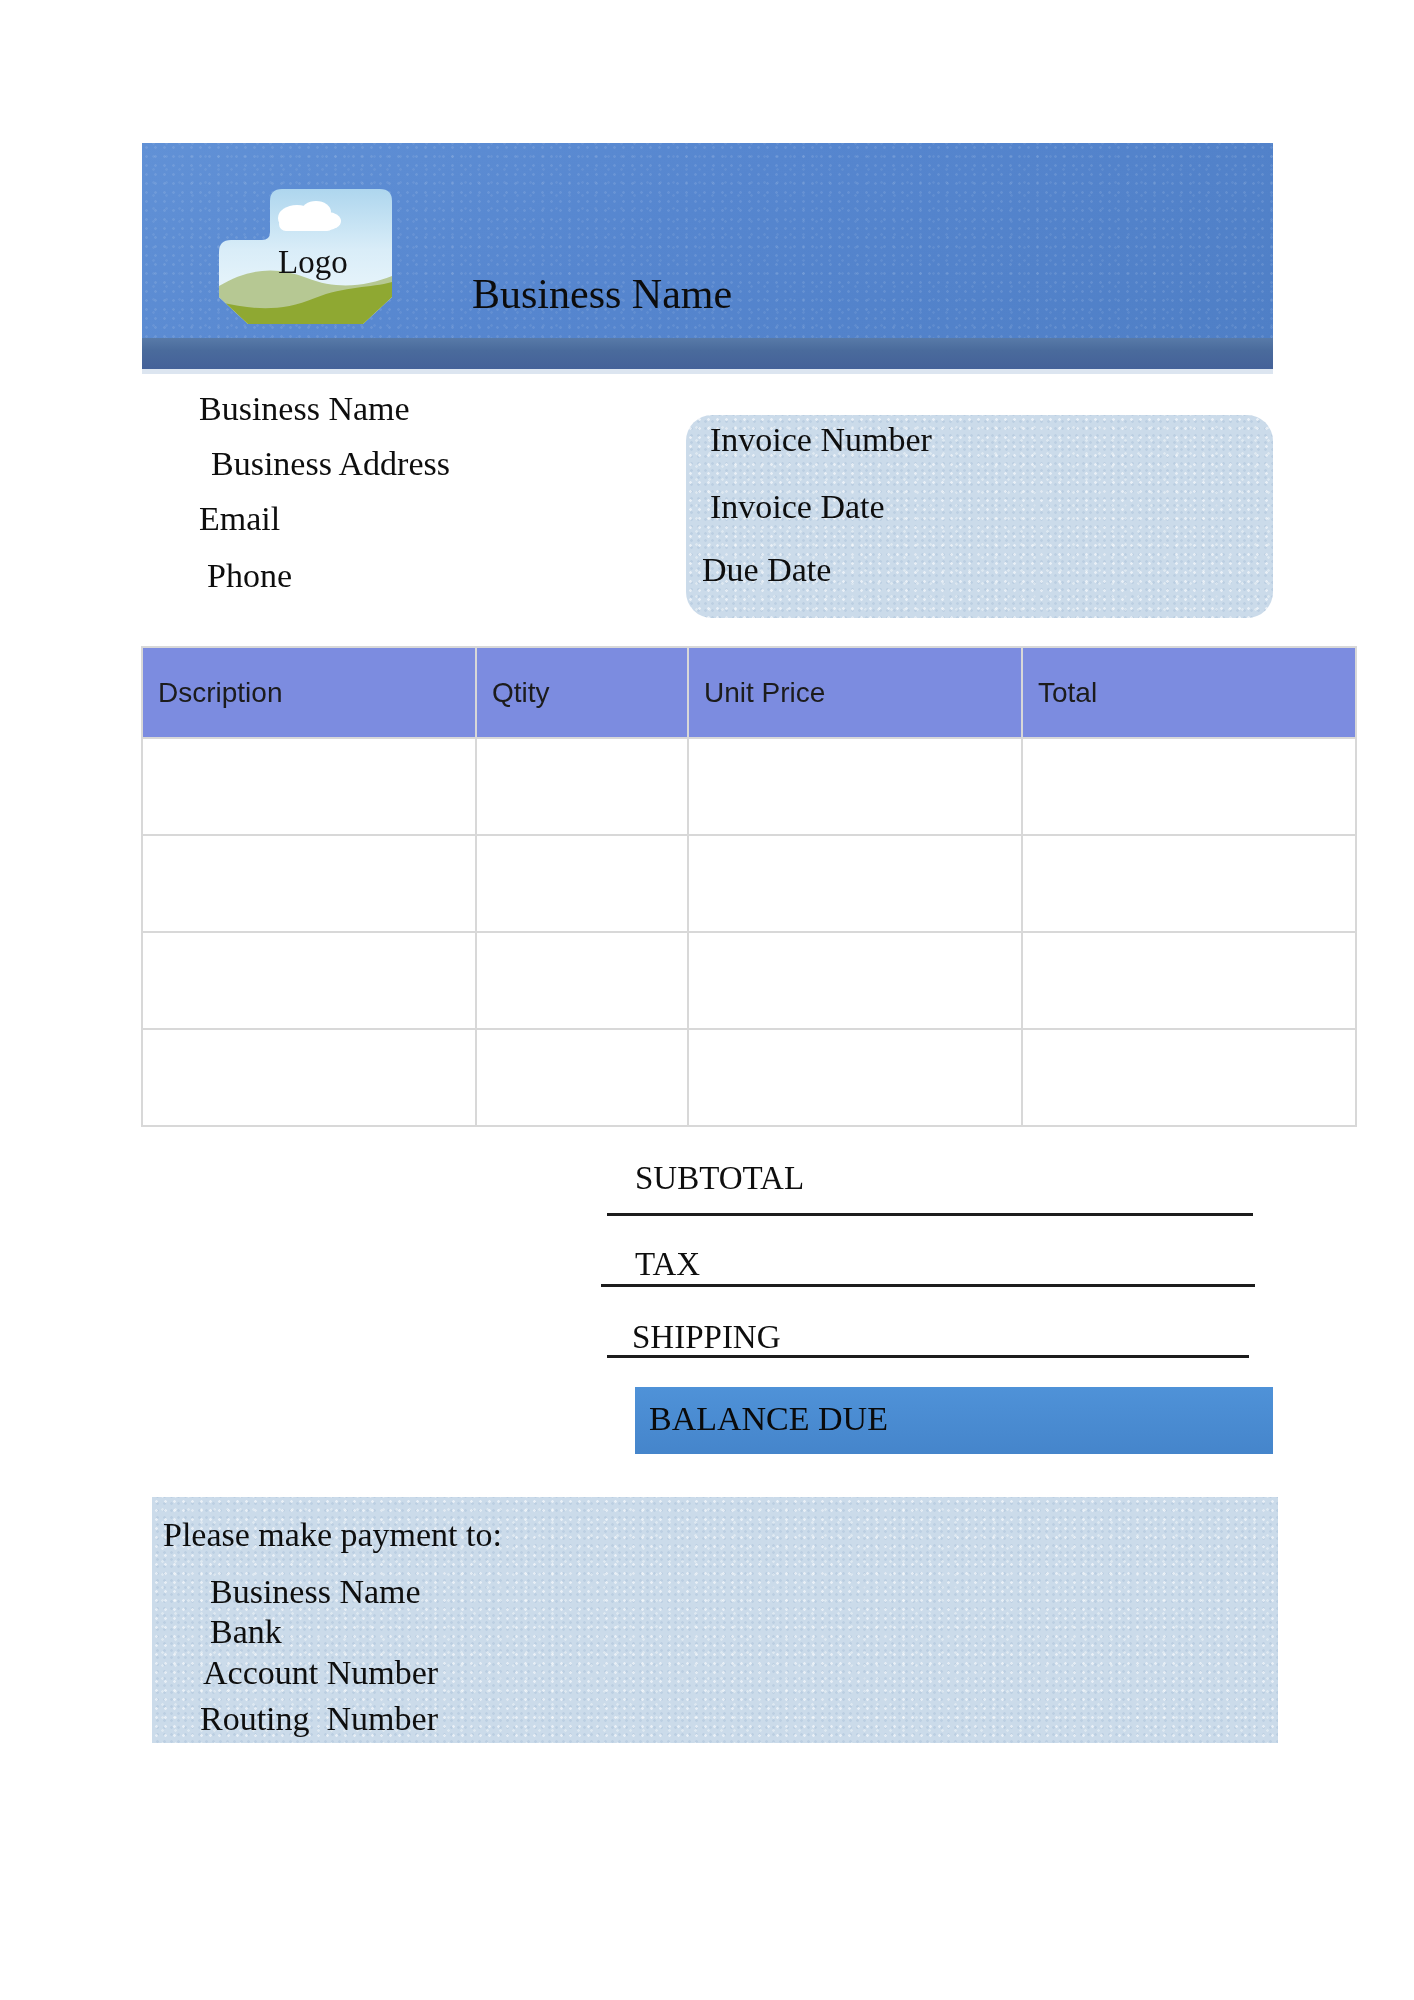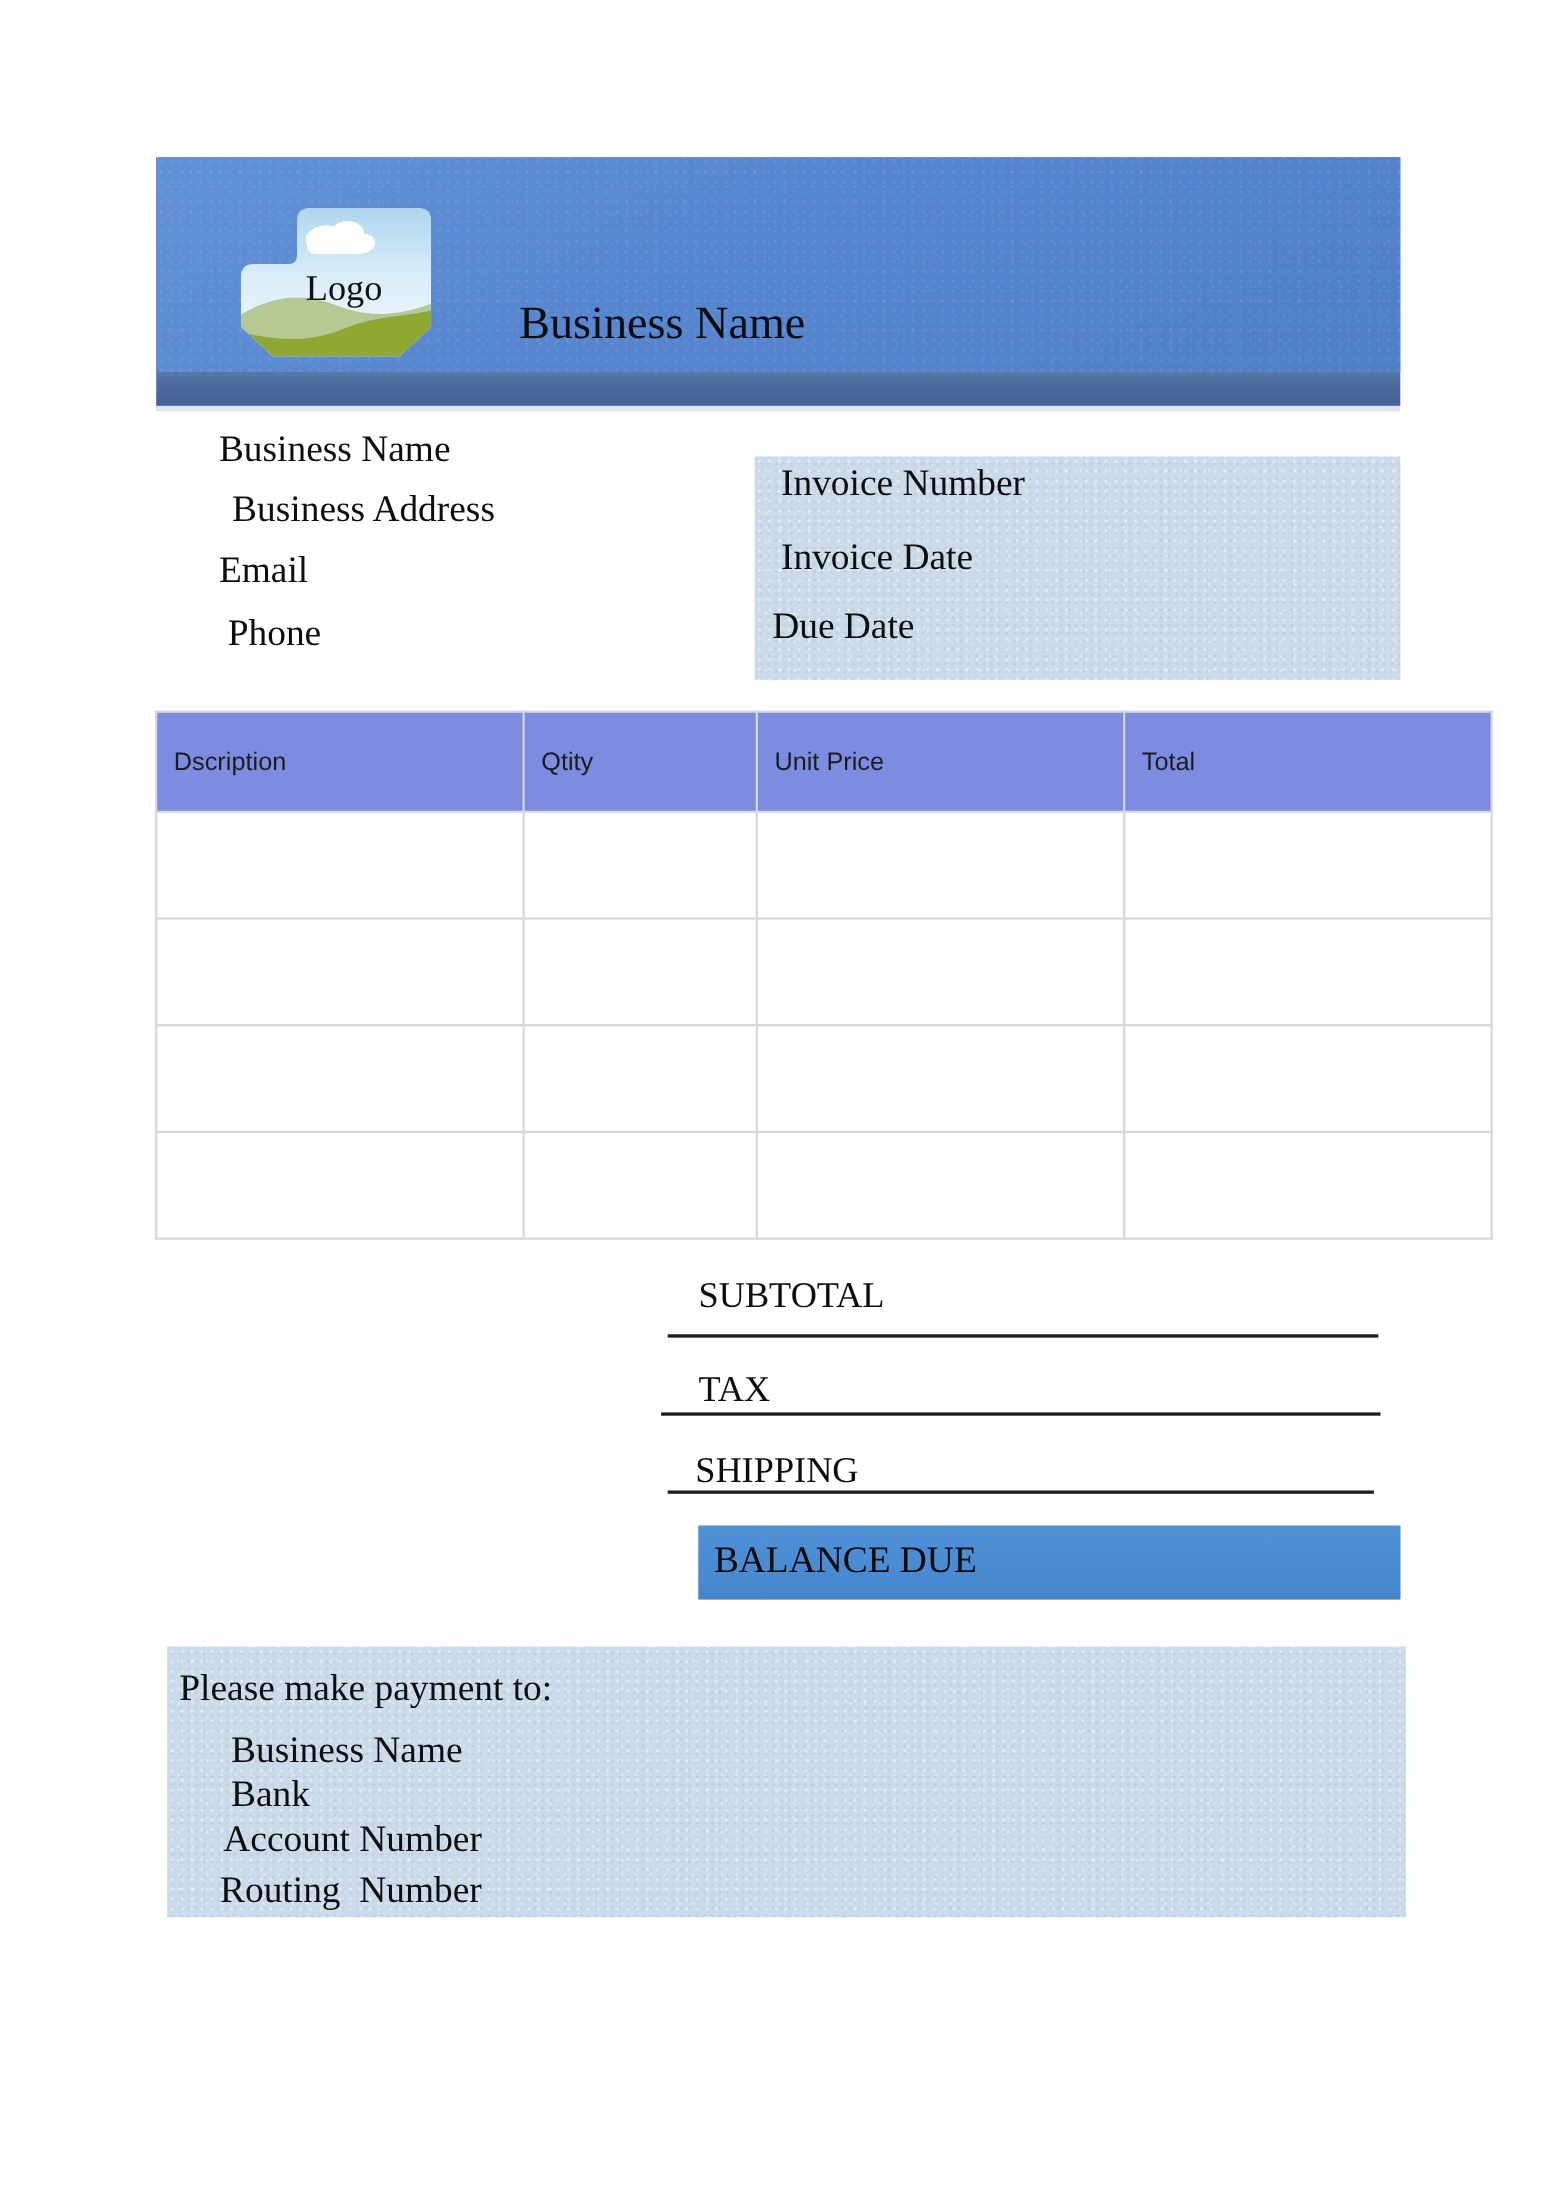--- a/index.html
+++ b/index.html
@@ -30,31 +30,31 @@
   .info-email{left:199px;top:502px;}
   .info-phone{left:207px;top:559px;}
 
   
   .panel{background-color:#cbdbea;
          background-image:radial-gradient(rgba(255,255,255,.55) 1px,transparent 1.6px),
                           radial-gradient(rgba(255,255,255,.35) 1px,transparent 1.6px),
                           radial-gradient(rgba(150,175,205,.28) 1px,transparent 1.6px);
          background-size:9px 9px,13px 13px,7px 7px;
          background-position:0 0,4px 6px,2px 3px;}
-  .details-box{left:686px;top:415px;width:587px;height:203px;}
+  .details-box{left:686px;top:415px;width:587px;height:203px;border-radius:26px;}
   .details-label{position:absolute;font-size:34px;line-height:1;color:#0e0e0e;}
   .d1{left:24px;top:8px;}
   .d2{left:24px;top:75px;}
   .d3{left:16px;top:138px;}
 
   
   .items{left:141px;top:646px;border-collapse:collapse;table-layout:fixed;
          width:1146px;font-family:"Liberation Sans",sans-serif;}
   .items th,.items td{border:2px solid #d8d8d8;padding:0 0 0 15px;}
-  .items th{background:#7c8ce0;height:89px;font-size:23px;font-weight:400;
+  .items th{background:#7c8ce0;height:89px;font-size:28px;font-weight:400;
             color:#1c1c1c;text-align:left;}
   .items td{height:95px;background:#ffffff;}
   .c1{width:317px;}.c2{width:195px;}.c3{width:317px;}.c4{width:317px;}
 
   
   .sum-label{font-size:33px;line-height:1;color:#0e0e0e;}
   .sub{left:635px;top:1162px;}
   .tax{left:635px;top:1248px;}
   .ship{left:632px;top:1321px;}
   .rule{height:0;border-bottom:3px solid #1c1c1c;}

